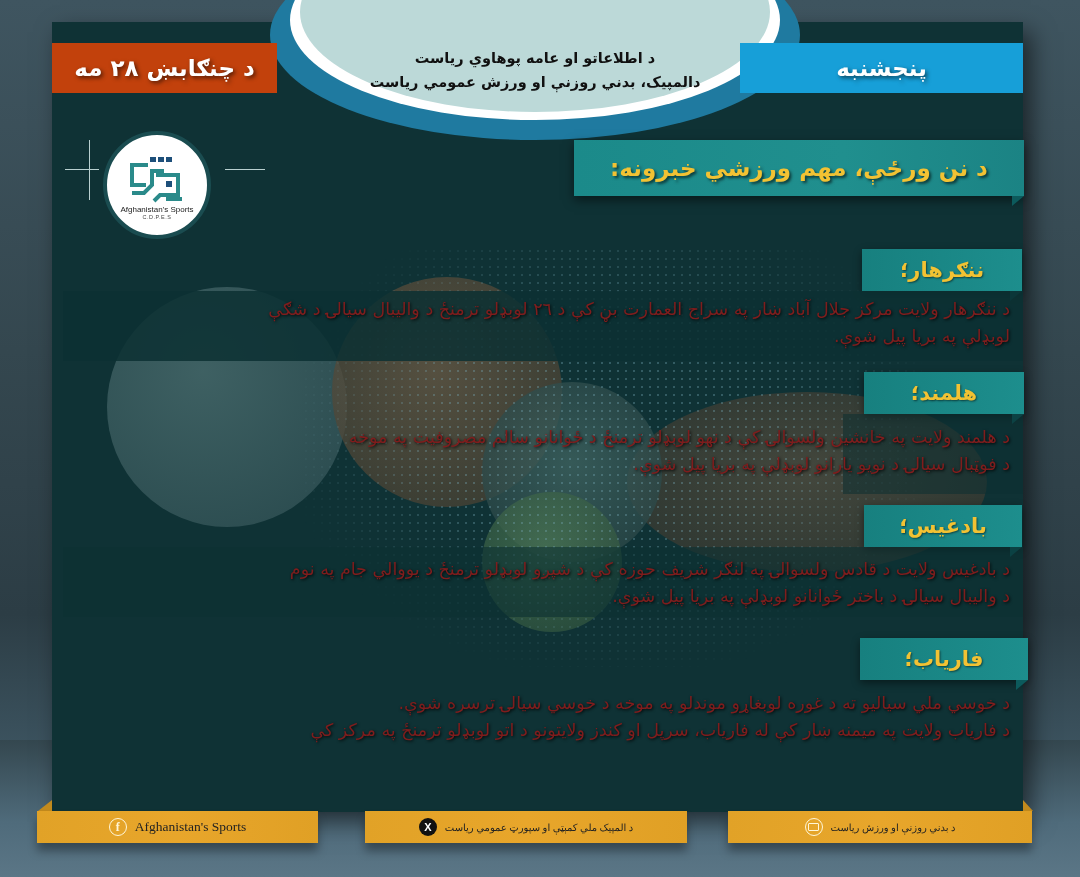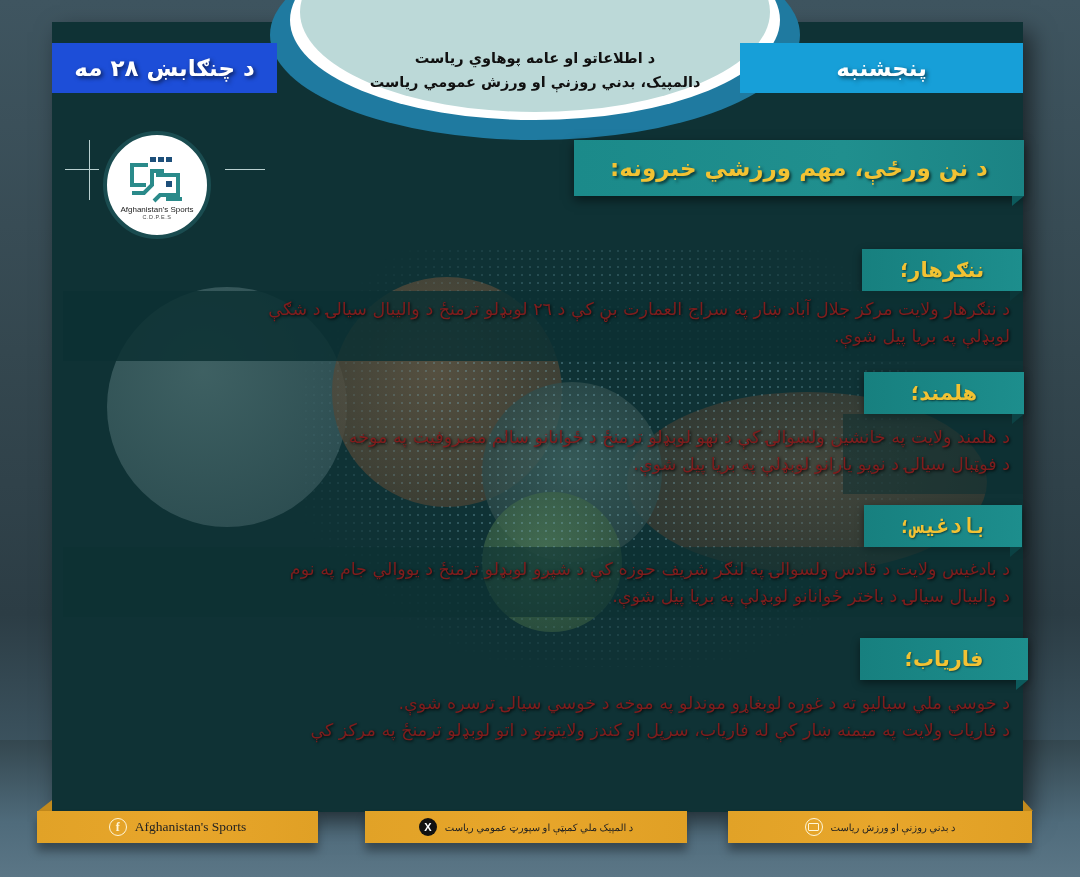--- a/index.html
+++ b/index.html
@@ -29,21 +29,21 @@
   .ball { position:absolute; border-radius:50%; }
   .ball.b1 { left:55px; top:265px; width:240px; height:240px; background:radial-gradient(circle at 40% 35%, #4a6c6e, #2e4e52); opacity:.8; }
   .ball.b2 { left:280px; top:255px; width:230px; height:230px; background:radial-gradient(circle at 45% 40%, #6d5a44, #3e3a2e); opacity:.75; }
   .ball.b3 { left:430px; top:360px; width:180px; height:180px; background:radial-gradient(circle at 50% 45%, #3f6360, #243e3f); opacity:.8; }
   .ball.b4 { left:575px; top:370px; width:360px; height:180px; background:radial-gradient(ellipse at 50% 45%, #5a5040, #34342c); opacity:.7; border-radius:50%; }
   .ball.b5 { left:430px; top:470px; width:140px; height:140px; background:radial-gradient(circle at 45% 40%, #4d7a55, #2c4d39); opacity:.7; }
 
   
   .date-bar {
     position:absolute; left:52px; top:43px; width:225px; height:50px;
-    background:#1d4ed8; display:flex; align-items:center; justify-content:center;
+    background:#c2410c; display:flex; align-items:center; justify-content:center;
   }
   .day-bar {
     position:absolute; left:740px; top:43px; width:283px; height:50px;
     background:#179fd8; display:flex; align-items:center; justify-content:center;
   }
   .date-bar span, .day-bar span {
     color:#fff; font-weight:bold; font-size:23px; text-shadow:2px 2px 4px rgba(0,0,0,.6);
     font-family:"DejaVu Sans", sans-serif;
   }
   .header-arc-outer {
@@ -192,21 +192,21 @@
 <div class="tag" style="left:864px;top:372px;width:160px;">
   <span>هلمند؛</span>
 </div>
 <div class="fold" style="left:1012px;top:414px;"></div>
 <div class="news-bg" style="top:414px;width:180px;height:80px;background:rgba(12,48,50,.55);"></div>
 <div class="news" style="top:424px;">
   <div>د هلمند ولایت په خانشین ولسوالۍ کې د نهو لوبډلو ترمنځ د ځوانانو سالم مصروفیت په موخه</div>
   <div>د فوټبال سیالۍ د نویو یارانو لوبډلې په بریا پیل شوې.</div>
 </div>
 
-<div class="tag" style="left:864px;top:505px;width:158px;font-family:Liberation Mono, monospace;">
+<div class="tag" style="left:864px;top:505px;width:158px;">
   <span>بادغیس؛</span>
 </div>
 <div class="fold" style="left:1010px;top:547px;"></div>
 <div class="news-bg" style="top:547px;width:960px;height:70px;background:rgba(12,48,50,.6);"></div>
 <div class="news" style="top:556px;">
   <div>د بادغیس ولایت د قادس ولسوالۍ په لنګر شریف حوزه کې د شپږو لوبډلو ترمنځ د یووالي جام په نوم</div>
   <div>د والیبال سیالۍ د باختر ځوانانو لوبډلې په بریا پیل شوې.</div>
 </div>
 
 <div class="tag" style="left:860px;top:638px;width:168px;">

